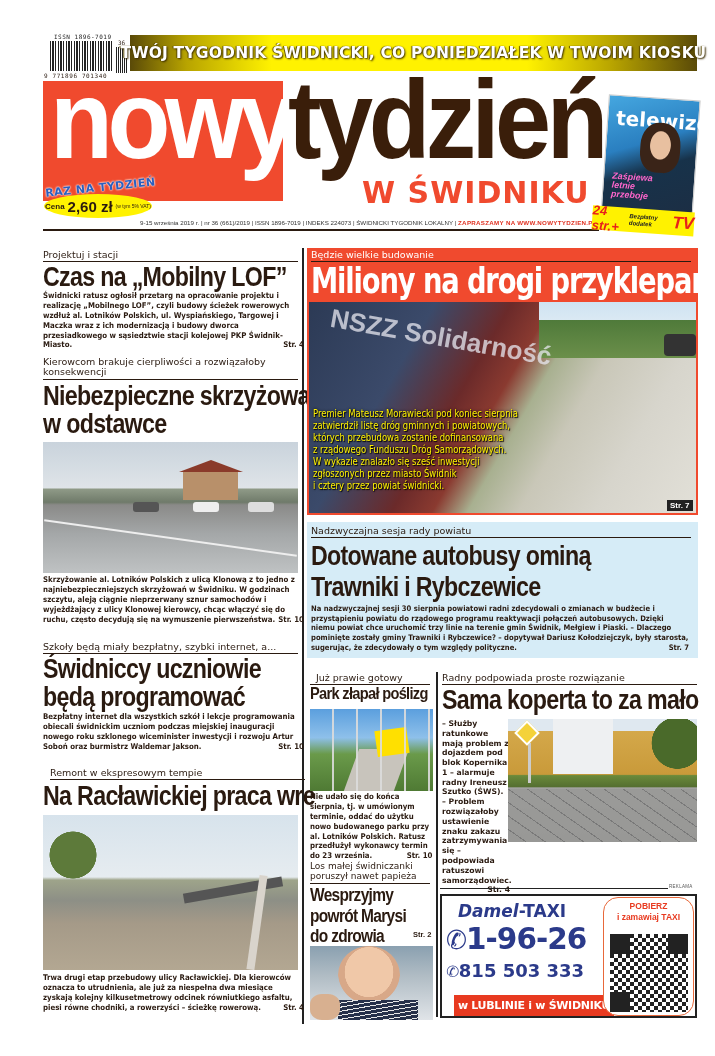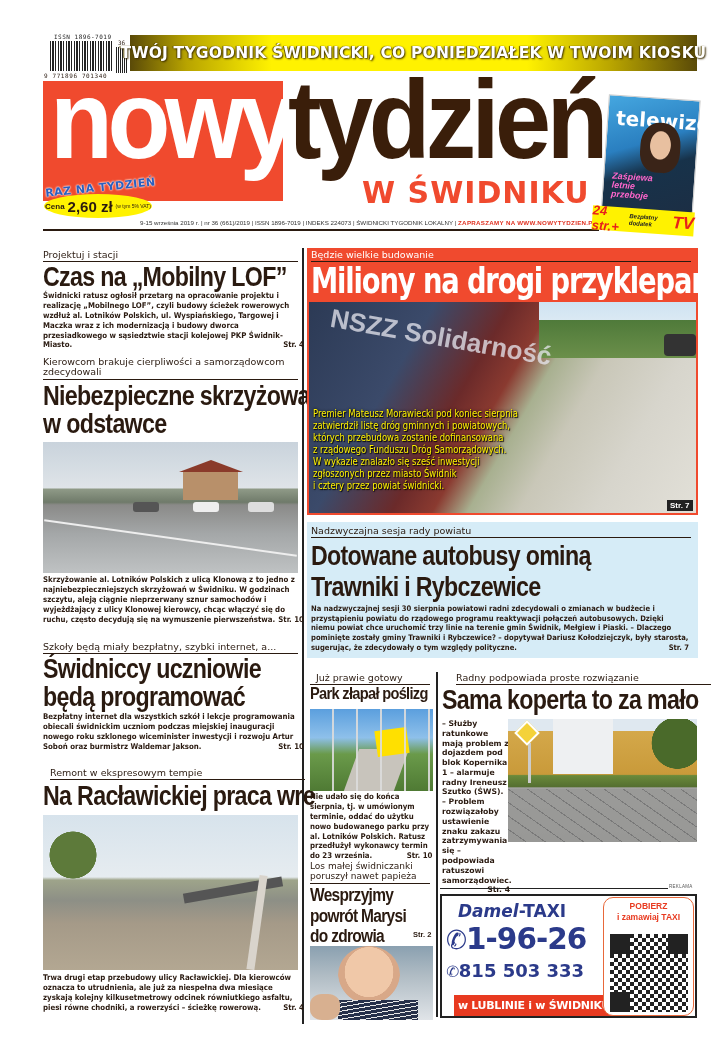--- a/index.html
+++ b/index.html
@@ -107,41 +107,41 @@
 
   .mar-kicker { left: 310px; top: 862px; width: 120px; border-bottom: 1.5px solid #2a1a10; font-size: 9px; }
   .mar-head { left: 310px; top: 885px; font-size: 18px; line-height: 1.15; }
   .mar-str { left: 413px; top: 930px; font-size: 7.5px; font-weight: bold; }
   .mar-photo { left: 310px; top: 946px; width: 123px; height: 74px; background: linear-gradient(180deg, #8aa0b0 0%, #b0bcc4 40%, #e0e4e8 100%); }
   .mar-photo .baby { position: absolute; left: 28px; top: 0px; width: 62px; height: 58px; border-radius: 50%; background: radial-gradient(ellipse at 50% 45%, #f0c8a8 0 55%, #d8a888 56% 70%, transparent 72%); }
   .mar-photo .shirt { position: absolute; left: 28px; top: 54px; width: 80px; height: 20px; background: repeating-linear-gradient(170deg, #26304a 0 3px, #e8e8e8 3px 4px); }
   .mar-photo .bear { position: absolute; left: 0; top: 48px; width: 30px; height: 26px; background: #d8b090; border-radius: 40%; }
 
   
-  .sam-kicker { left: 456px; top: 673px; width: 255px; }
+  .sam-kicker { left: 442px; top: 673px; width: 255px; }
   .sam-head { left: 442px; top: 686px; font-size: 27px; }
   .sam-text { left: 442px; top: 719px; width: 68px; font-family: "DejaVu Sans", sans-serif; font-weight: bold; font-size: 7.7px; line-height: 1.27; }
   .sam-photo { left: 508px; top: 719px; width: 189px; height: 123px; background: linear-gradient(180deg, #dfe8f0 0%, #dfe8f0 10%, #d4a84a 10%, #c99a3a 45%, #6a8a3a 46%, #556f30 55%, #a2a2a0 56%, #8c8c8a 100%); }
   .sam-photo .white { position: absolute; left: 45px; top: 0; width: 60px; height: 55px; background: #eef0f2; }
   .sam-photo .sign { position: absolute; left: 10px; top: 5px; width: 18px; height: 18px; background: #f4d23a; border: 2px solid #fff; transform: rotate(45deg); }
   .sam-photo .pole { position: absolute; left: 20px; top: 24px; width: 3px; height: 40px; background: #ccc; }
   .sam-photo .tree { position: absolute; left: 140px; top: 0; width: 49px; height: 60px; background: radial-gradient(circle at 60% 40%, #4a6a2a 0 55%, transparent 56%); }
   .sam-photo .tiles { position: absolute; left: 0; top: 70px; width: 189px; height: 53px; background: repeating-linear-gradient(35deg, #9a9a98 0 10px, #777 10px 11px), #999; opacity: 0.9; }
 
   
   .reklama-rule1 { left: 440px; top: 888px; width: 228px; height: 1px; background: #222; }
   .reklama-label { left: 669px; top: 884px; font-size: 4.5px; color: #555; letter-spacing: 0.3px; }
   .ad { left: 440px; top: 894px; width: 257px; height: 124px; border: 2px solid #222; background: #fff; }
   .ad-brand { left: 458px; top: 901px; font-family: "DejaVu Sans", sans-serif; font-weight: bold; font-size: 17px; color: #2b3a8a; }
   .ad-brand i { letter-spacing: 0px; }
   .ad-num1 { left: 446px; top: 920px; font-family: "DejaVu Sans", sans-serif; font-weight: bold; font-size: 31px; color: #2b3a8a; letter-spacing: -1px; transform: scaleX(0.95); transform-origin: left top; white-space: nowrap; }
   .ad-num2 { left: 446px; top: 960px; font-family: "DejaVu Sans", sans-serif; font-weight: bold; font-size: 18px; color: #2b3a8a; white-space: nowrap; }
   .ad-phone { font-size: 0.85em; font-weight: normal; }
   .ad-red { left: 442px; top: 995px; width: 160px; height: 21px; background: #e83a20; color: #fff; font-weight: bold; font-size: 11px; display: flex; align-items: center; justify-content: center; font-family: "DejaVu Sans", sans-serif; letter-spacing: -0.3px; white-space: nowrap; margin-left: 12px; }
-  .ad-qr { left: 603px; top: 897px; width: 91px; height: 119px; border: 1.5px solid #e8683a; border-radius: 10px; background: #fff; }
+  .ad-qr { left: 603px; top: 897px; width: 91px; height: 119px; border: 1.5px solid #e8683a; border-radius: 15px; background: #fff; }
   .ad-qr .pob { position: absolute; left: 0; top: 3px; width: 100%; text-align: center; color: #e83a20; font-weight: bold; font-size: 8.5px; line-height: 1.25; }
   .ad-qr .code { position: absolute; left: 6px; top: 36px; width: 78px; height: 78px;
     background:
       linear-gradient(#222,#222) 0 0/20px 20px no-repeat,
       linear-gradient(#fff,#fff) 4px 4px/12px 12px no-repeat,
       linear-gradient(#222,#222) 58px 0/20px 20px no-repeat,
       linear-gradient(#fff,#fff) 62px 4px/12px 12px no-repeat,
       linear-gradient(#222,#222) 0 58px/20px 20px no-repeat,
       linear-gradient(#fff,#fff) 4px 62px/12px 12px no-repeat,
       repeating-conic-gradient(#222 0 25%, #fff 0 50%) 0 0/8px 8px; }
@@ -194,21 +194,21 @@
 <div class="abs vline" style="left:302px; top:248px; height:776px;"></div>
 <div class="abs vline" style="left:436px; top:672px; height:345px;"></div>
 
 <div class="abs kicker a1-kicker">Projektuj i stacji</div>
 <div class="abs headline a1-head">Czas na „Mobilny LOF”</div>
 <div class="abs lead a1-lead">
   <span>Świdnicki ratusz ogłosił przetarg na opracowanie projektu i realizację „Mobilnego LOF”, czyli budowy ścieżek rowerowych wzdłuż al. Lotników Polskich, ul. Wyspiańskiego, Targowej i Maczka wraz z ich modernizacją i budowy dworca przesiadkowego w sąsiedztwie stacji kolejowej PKP Świdnik-Miasto.</span>
   <span class="str">Str. 4</span>
 </div>
 
-<div class="abs kicker a2-kicker">Kierowcom brakuje cierpliwości a samorządowcom zdecydowali</div>
+<div class="abs kicker a2-kicker">Kierowcom brakuje cierpliwości a rozwiązałoby konsekwencji</div>
 <div class="abs headline a2-head">
   <div>Niebezpieczne skrzyżowanie</div>
   <div>w odstawce</div>
 </div>
 <div class="abs photo a2-photo">
   <div class="house"></div>
   <div class="car" style="left:90px;"></div>
   <div class="car" style="left:150px; background:#eee;"></div>
   <div class="car" style="left:205px; background:#ddd;"></div>
   <div class="lane"></div>

